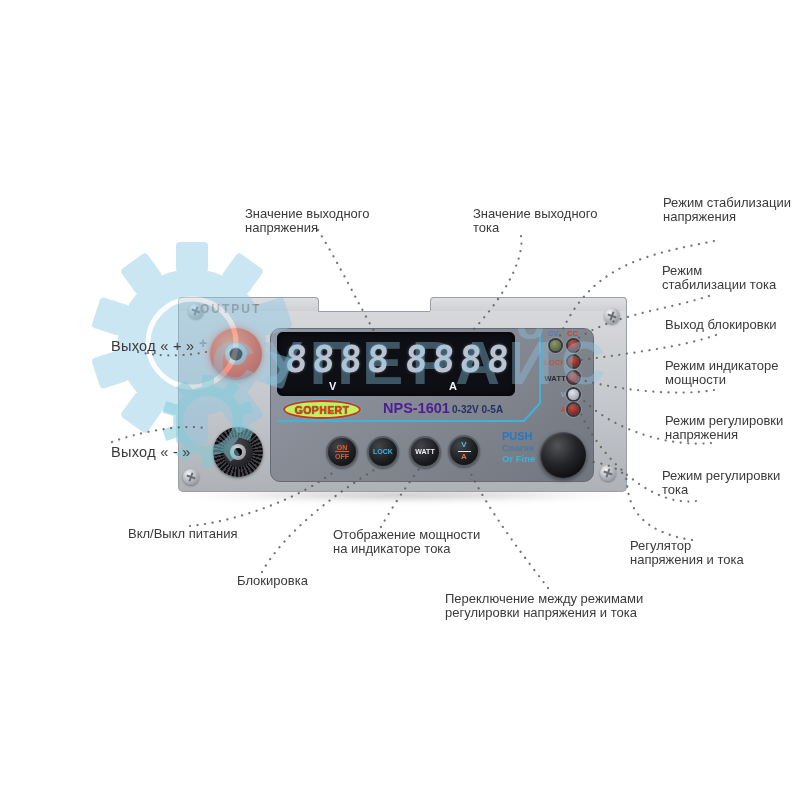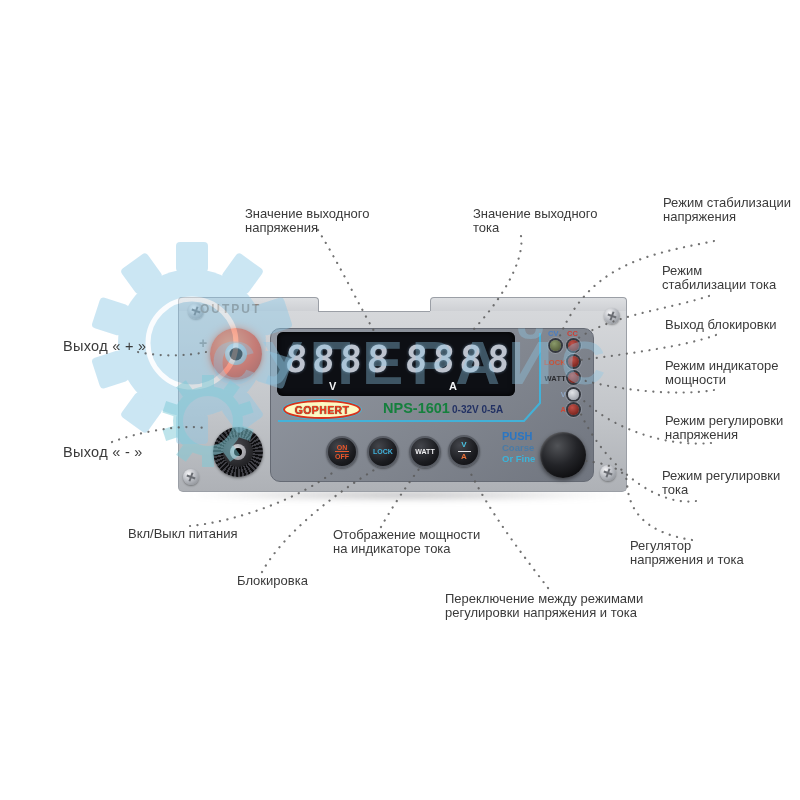--- a/index.html
+++ b/index.html
@@ -52,25 +52,25 @@
        border:1px solid #656a74;box-sizing:border-box;}
 
   .bezel{position:absolute;left:277px;top:332px;width:238px;height:64px;border-radius:6px;
        background:#0d0f14;box-shadow:inset 0 0 6px #000;}
   .digits{position:absolute;top:6px;font-family:"DejaVu Sans Mono",monospace;font-weight:bold;
        font-size:37px;letter-spacing:5px;color:#ccd3de;transform:skewX(-4deg);
        text-shadow:0 0 3px rgba(150,185,220,.55);opacity:.92;}
   .dunit{position:absolute;top:48px;font-size:11px;font-weight:bold;color:#f2f3f5;}
 
   .brand-oval{position:absolute;left:283px;top:400px;width:78px;height:19px;border-radius:50%;
-       background:#fef9c3;border:2px solid #d8321c;box-sizing:border-box;
+       background:#bef264;border:2px solid #d8321c;box-sizing:border-box;
        display:flex;align-items:center;justify-content:center;box-shadow:0 0 0 1px #49b4d4;}
   .brand-oval span{font-size:10.5px;font-weight:800;color:#ef3b1d;letter-spacing:.4px;
        text-shadow:0 0 1px #000;}
-  .model{position:absolute;left:383px;top:400px;font-size:14.5px;font-weight:bold;color:#15803d;}
+  .model{position:absolute;left:383px;top:400px;font-size:14.5px;font-weight:bold;color:#4c1d95;}
   .rating{position:absolute;left:452px;top:404px;font-size:10px;font-weight:bold;color:#223163;}
 
   .btn{position:absolute;width:32px;height:32px;border-radius:50%;box-sizing:border-box;
        background:radial-gradient(circle at 35% 30%,#43454b,#1b1c20 60%,#0b0c0f);
        border:2px solid #585c64;display:flex;flex-direction:column;align-items:center;
        justify-content:center;box-shadow:0 1px 2px rgba(0,0,0,.4);}
   .btn span{display:block;font-weight:bold;line-height:1.05;}
   .btn .t7{font-size:7px;}
   .btn .t8{font-size:8px;}
   .btn .off-line{border-top:1px solid currentColor;padding-top:1px;}
@@ -89,21 +89,21 @@
   .ledlbl.ra{width:26px;text-align:right;}
   .led{position:absolute;width:11px;height:11px;border-radius:50%;
        box-shadow:0 0 0 2px #34373e,0 0 0 3px rgba(200,205,215,.25);}
   .led-g{background:radial-gradient(circle at 38% 32%,#8a9a6a,#49502f);}
   .led-r{background:radial-gradient(circle at 38% 32%,#c05048,#641812);}
   .led-c{background:radial-gradient(circle at 38% 32%,#e2e4e8,#8f939d);}
 
   
   .ann{position:absolute;font-size:13px;line-height:14px;color:#3a3a3a;z-index:30;white-space:nowrap;}
   .ann span{display:block;}
-  .ann-big{font-size:14.5px;letter-spacing:.3px;}
+  .ann-big{font-size:14.5px;letter-spacing:.3px;margin-left:48px;}
   .leaders{position:absolute;left:0;top:0;z-index:25;pointer-events:none;}
   .leaders path{fill:none;stroke:#5a5a5a;stroke-width:2.2;stroke-linecap:round;
        stroke-dasharray:0.1 7.5;opacity:.85;}
   .accents{position:absolute;left:0;top:0;z-index:12;pointer-events:none;}
 
   
   .wm-gears{position:absolute;left:88px;top:238px;z-index:20;pointer-events:none;}
   .wm-text{position:absolute;left:195px;top:327px;z-index:20;font-size:62px;font-weight:bold;
        letter-spacing:8px;color:#8ec8e6;opacity:.38;pointer-events:none;white-space:nowrap;margin-left:16px;}
 

